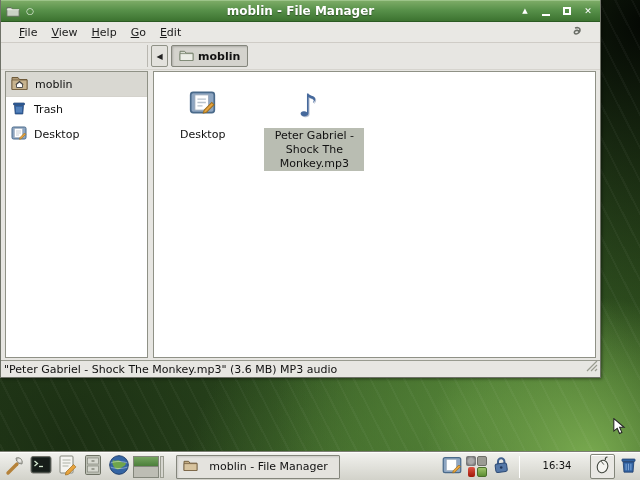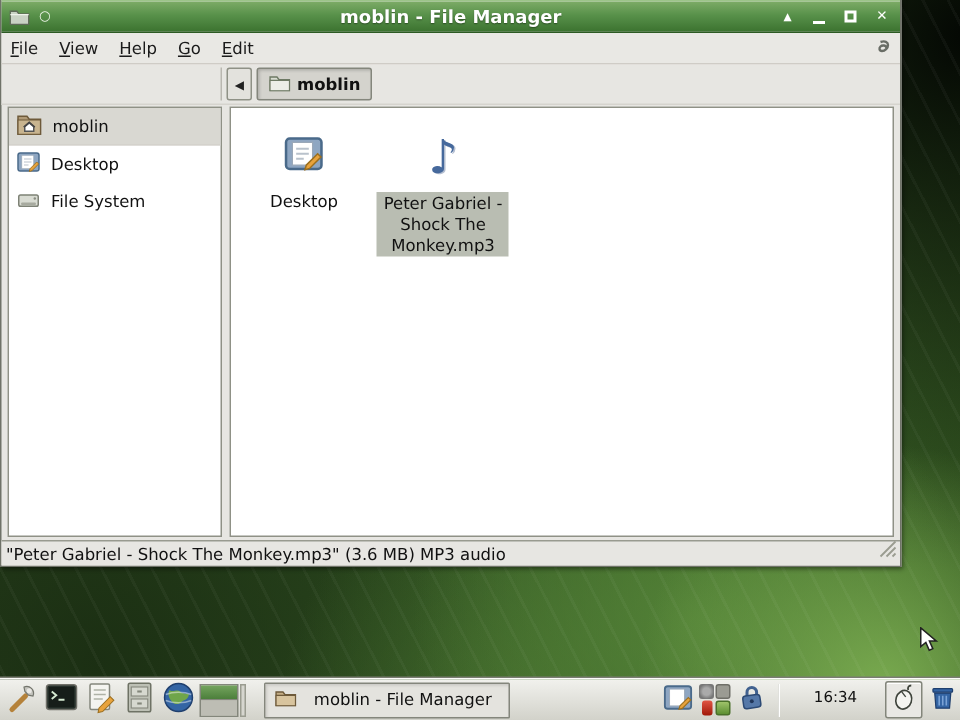--- a/index.html
+++ b/index.html
@@ -41,21 +41,21 @@
   .sticky-btn { font-size: 9px; color: #eaf2e5; line-height: 1; }
   .tb-right { margin-left: auto; display: flex; align-items: center; gap: 7px; z-index: 1; }
   .winctl { width: 14px; height: 14px; display: flex; align-items: center; justify-content: center;
             color: #fff; font-size: 9px; font-weight: bold; line-height: 1; }
   .ctl-min-bar { width: 8px; height: 2px; background: #fff; margin-top: 7px; }
   .ctl-max-box { width: 8px; height: 8px; border: 2px solid #fff; }
 
   
   .menubar {
     height: 21px; flex: 0 0 21px; background: #e9e8e4; border-bottom: 1px solid #cfccc6;
-    display: flex; align-items: center; padding: 0 6px; gap: 14px; font-size: 11px; color: #1a1a1a;
+    display: flex; align-items: center; padding: 0 18px; gap: 14px; font-size: 11px; color: #1a1a1a;
   }
   .menu-item { display: inline-block; }
   .menu-item::first-letter { text-decoration: underline; }
   .throbber { margin-left: auto; opacity: 0.75; }
 
   
   .toolbar { height: 27px; flex: 0 0 27px; background: #e7e6e2; position: relative; border-bottom: 1px solid #d6d4ce; }
   .path-sep { position: absolute; left: 146px; top: 2px; bottom: 2px; width: 1px; background: #b9b7b0; }
   .pathbar { position: absolute; left: 150px; top: 2px; display: flex; align-items: stretch; gap: 3px; height: 22px; }
   .nav-btn {
@@ -78,21 +78,21 @@
   .side-row { height: 25px; display: flex; align-items: center; gap: 7px; padding-left: 5px; }
   .side-row.selected { background: #d9d8d2; }
   .side-group-sep { border-bottom: 1px solid #d4d2cc; }
   .filepane {
     flex: 1 1 auto; background: #fff; border: 1px solid #8f9186;
     display: flex; align-items: flex-start; padding: 14px 0 0 26px; gap: 26px;
   }
   .file-item { display: flex; flex-direction: column; align-items: center; }
   .icon-slot { height: 34px; display: flex; align-items: flex-end; justify-content: center; }
   .file-label { margin-top: 8px; font-size: 11px; color: #111; text-align: center; line-height: 1.25; }
-  .file-label.selected { background: #b9bdb2; padding: 1px 3px; width: 88px; }
+  .file-label.selected { background: #b9bdb2; padding: 1px 3px; width: 100px; margin-left: 13px; }
   .music-note { font-size: 31px; line-height: 0.9; color: #46699c; text-shadow: 1px 1px 0 rgba(40,70,120,0.35); }
 
   
   .statusbar {
     height: 17px; flex: 0 0 17px; background: #e7e6e2; border-top: 1px solid #989a8f;
     display: flex; align-items: center; font-size: 11px; color: #111; padding: 0 3px; position: relative;
   }
   .grip { position: absolute; right: 2px; bottom: 2px; }
 
   
@@ -205,37 +205,37 @@
               <path d="M1 5h15v9.5H1z" fill="#c8b48f" stroke="#6e5a3a" stroke-width="0.8"></path>
               <path d="M5.5 9.5l3-2.6 3 2.6v3h-6z" fill="#fff" stroke="#555"></path>
               <path d="M4.8 9.7l3.7-3.2 3.7 3.2" fill="none" stroke="#444" stroke-width="1.1"></path>
             </svg>
         </span>
         <span>moblin</span>
       </div>
       <div class="side-row">
         <span>
           <svg width="16" height="16" viewBox="0 0 16 16">
+              <rect x="2.5" y="3" width="11" height="2" rx="0.5" fill="#3465a4" stroke="#1f3f6e" stroke-width="0.7"></rect>
+              <path d="M3.5 5.5h9l-0.7 8.5h-7.6z" fill="#3465a4" stroke="#1f3f6e" stroke-width="0.7"></path>
+              <path d="M6 7v5.5M8 7v5.5M10 7v5.5" stroke="#7ba3d6" stroke-width="0.9"></path>
+            </svg>
+        </span>
+        <span>Trash</span>
+      </div>
+      <div class="side-row">
+        <span>
+          <svg width="16" height="16" viewBox="0 0 16 16">
               <rect x="1" y="2" width="14" height="12" rx="1.5" fill="#8ea6c2" stroke="#4a6a8a"></rect>
               <rect x="3.5" y="3.5" width="8" height="9" fill="#fff" stroke="#9aa8b8" stroke-width="0.5"></rect>
               <path d="M5 6h5M5 8h5M5 10h3" stroke="#b9c2cc" stroke-width="0.8"></path>
               <path d="M9 12.5l4.5-4.5 1.3 1.3-4.5 4.5-1.8 0.5z" fill="#e8a33d" stroke="#9c6f1f" stroke-width="0.6"></path>
             </svg>
         </span>
         <span>Desktop</span>
-      </div>
-      <div class="side-row">
-        <span>
-          <svg width="16" height="16" viewBox="0 0 16 16">
-              <rect x="1.5" y="5" width="13" height="7.5" rx="1.2" fill="#d9dcd3" stroke="#7e8276"></rect>
-              <rect x="3" y="10" width="10" height="1.6" rx="0.8" fill="#a7aa9f"></rect>
-              <circle cx="12.2" cy="7.3" r="0.8" fill="#8a8d82"></circle>
-            </svg>
-        </span>
-        <span>File System</span>
       </div>
     </div>
 
     <div class="filepane">
       <div class="file-item">
         <div class="icon-slot">
           <span>
             <svg width="27" height="27" viewBox="0 0 16 16">
                 <rect x="1" y="2" width="14" height="12" rx="1.5" fill="#8ea6c2" stroke="#4a6a8a"></rect>
                 <rect x="3.5" y="3.5" width="8" height="9" fill="#fff" stroke="#9aa8b8" stroke-width="0.5"></rect>

